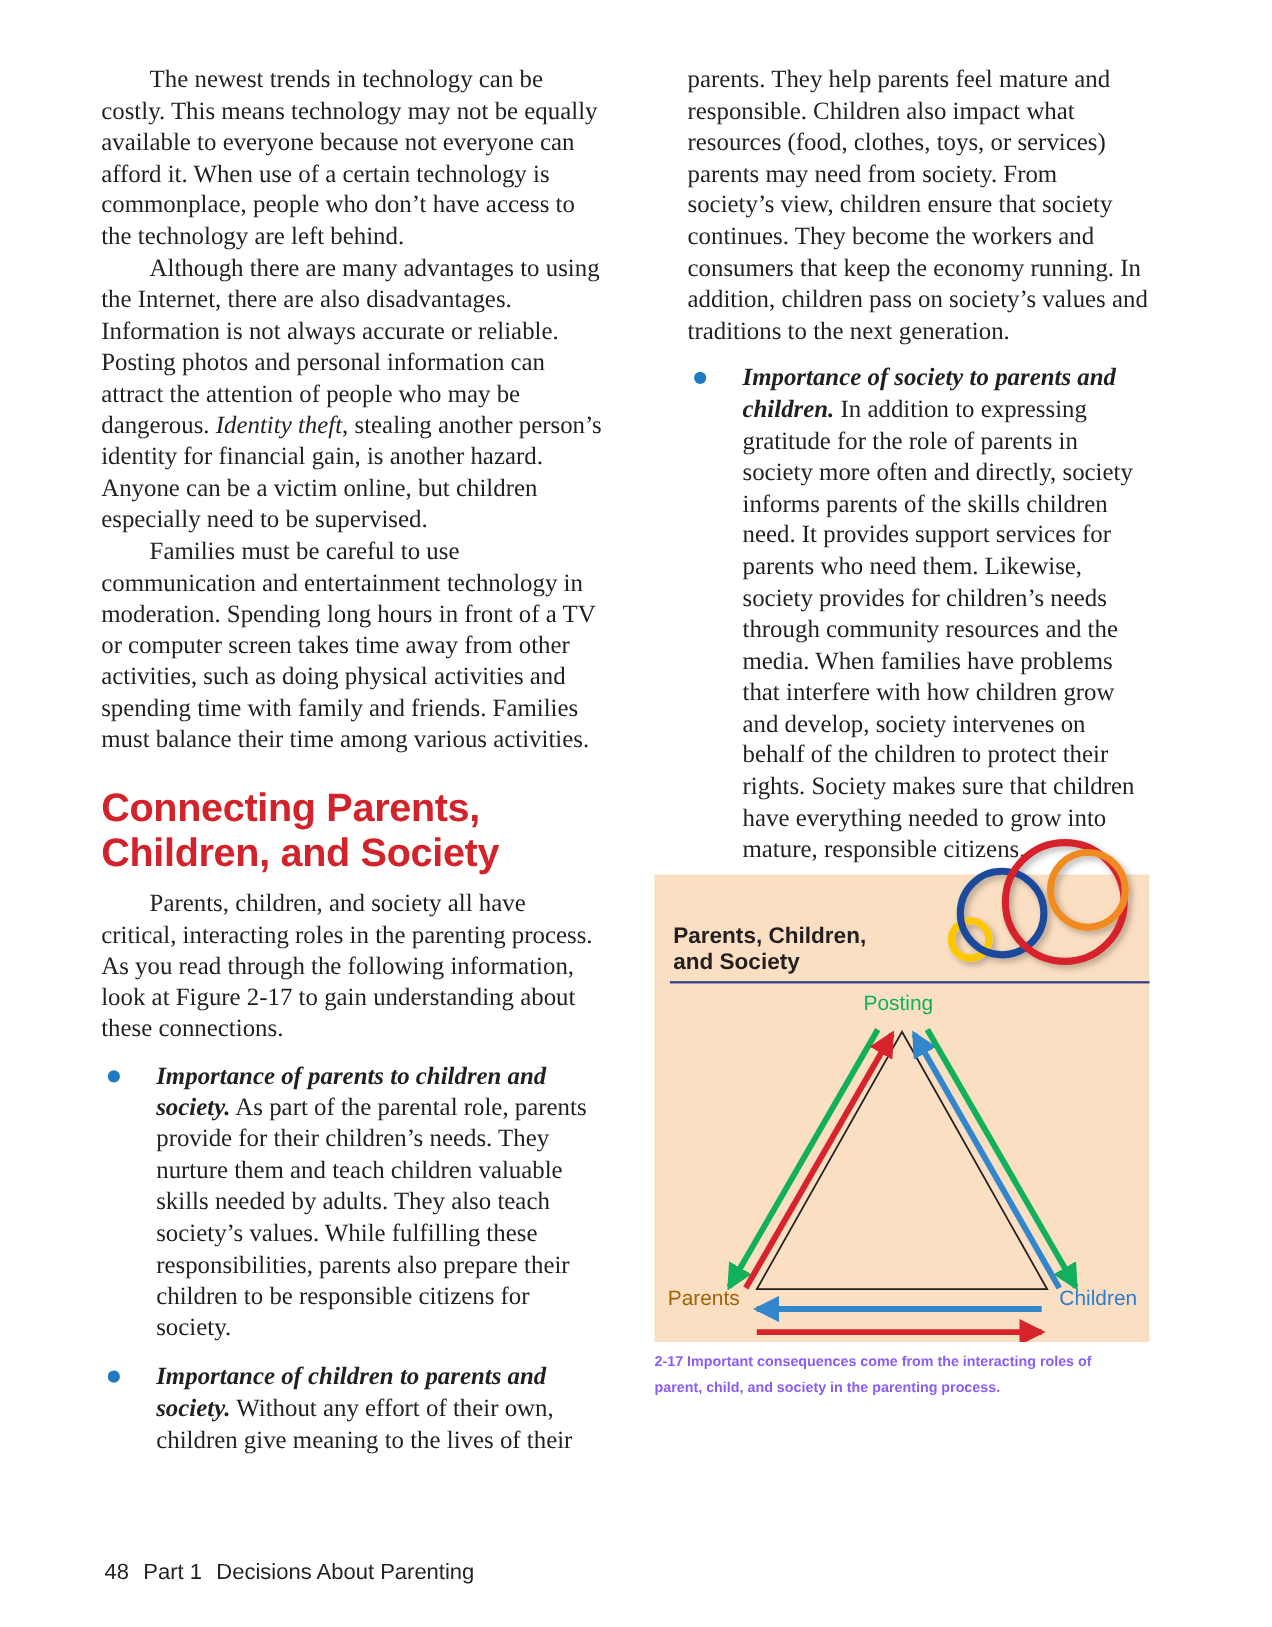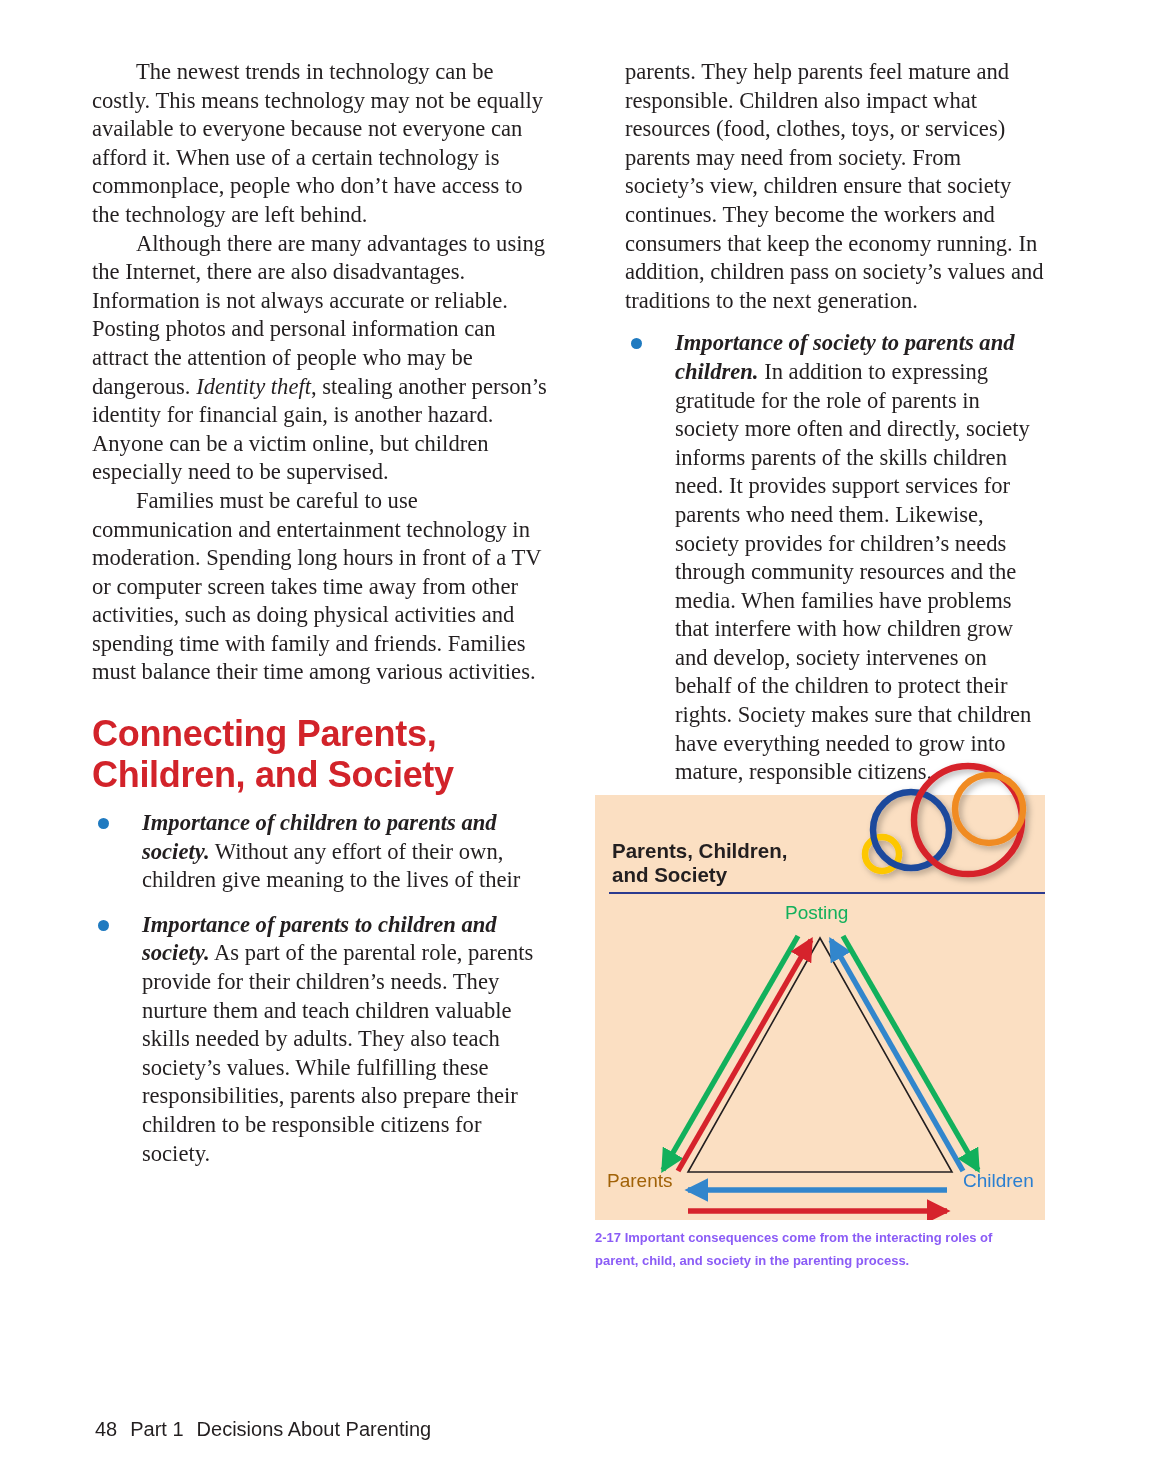--- a/index.html
+++ b/index.html
@@ -166,29 +166,30 @@
   <div class="col" id="col-left">
 
     <p class="para">The newest trends in technology can be costly. This means technology may not be equally available to everyone because not everyone can afford it. When use of a certain technology is commonplace, people who don’t have access to the technology are left behind.</p>
 
     <p class="para"><span>Although there are many advantages to using the Internet, there are also disadvantages. Information is not always accurate or reliable. Posting photos and personal information can attract the attention of people who may be dangerous. </span><i>Identity theft</i><span>, stealing another person’s identity for financial gain, is another hazard. Anyone can be a victim online, but children especially need to be supervised.</span></p>
 
     <p class="para">Families must be careful to use communication and entertainment technology in moderation. Spending long hours in front of a TV or computer screen takes time away from other activities, such as doing physical activities and spending time with family and friends. Families must balance their time among various activities.</p>
 
     <h2 class="section-heading">Connecting Parents, Children, and Society</h2>
 
+    <p class="para">Parents, children, and society all have critical, interacting roles in the parenting process. As you read through the following information, look at Figure 2-17 to gain understanding about these connections.</p>
 
     <ul class="bullet-list">
       <li class="bullet-item">
         <span class="bullet-dot"></span>
-        <span class="lead-in">Importance of children to parents and society.</span><span> Without any effort of their own, children give meaning to the lives of their</span>
+        <span class="lead-in">Importance of parents to children and society.</span><span> As part of the parental role, parents provide for their children’s needs. They nurture them and teach children valuable skills needed by adults. They also teach society’s values. While fulfilling these responsibilities, parents also prepare their children to be responsible citizens for society.</span>
       </li>
       <li class="bullet-item">
         <span class="bullet-dot"></span>
-        <span class="lead-in">Importance of parents to children and society.</span><span> As part of the parental role, parents provide for their children’s needs. They nurture them and teach children valuable skills needed by adults. They also teach society’s values. While fulfilling these responsibilities, parents also prepare their children to be responsible citizens for society.</span>
+        <span class="lead-in">Importance of children to parents and society.</span><span> Without any effort of their own, children give meaning to the lives of their</span>
       </li>
     </ul>
   </div>
 
   <div class="col" id="col-right">
     <p class="para" style="text-indent:0">parents. They help parents feel mature and responsible. Children also impact what resources (food, clothes, toys, or services) parents may need from society. From society’s view, children ensure that society continues. They become the workers and consumers that keep the economy running. In addition, children pass on society’s values and traditions to the next generation.</p>
 
     <ul class="bullet-list">
       <li class="bullet-item">
         <span class="bullet-dot"></span>

